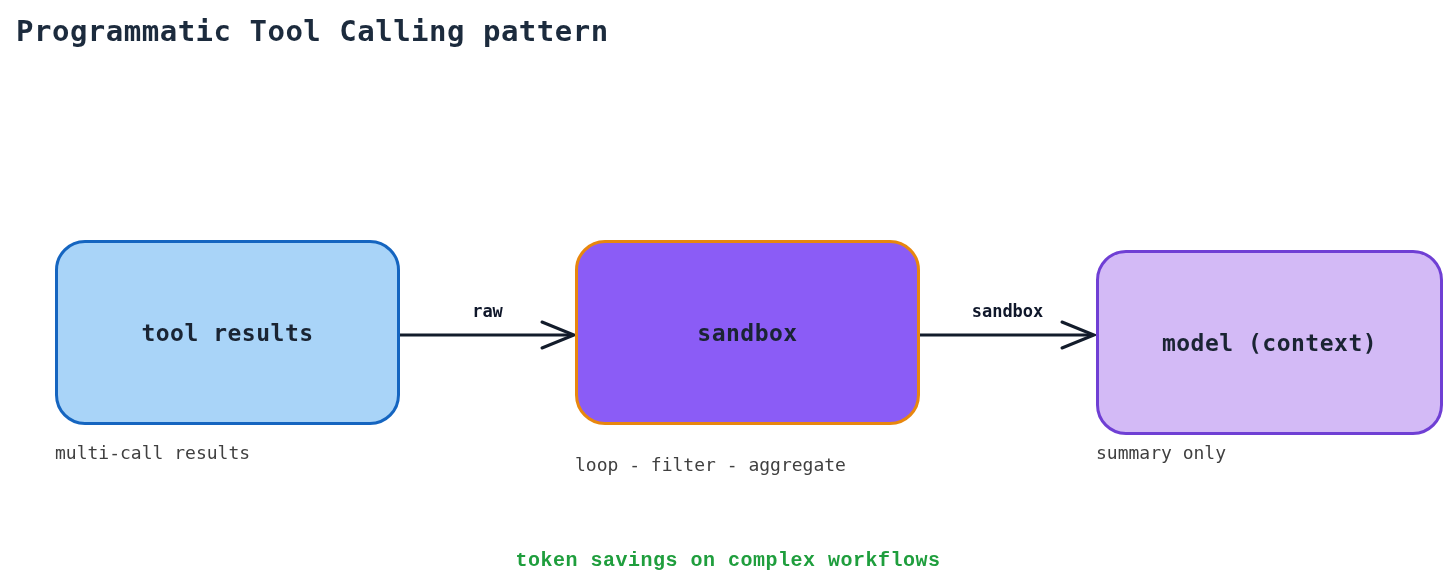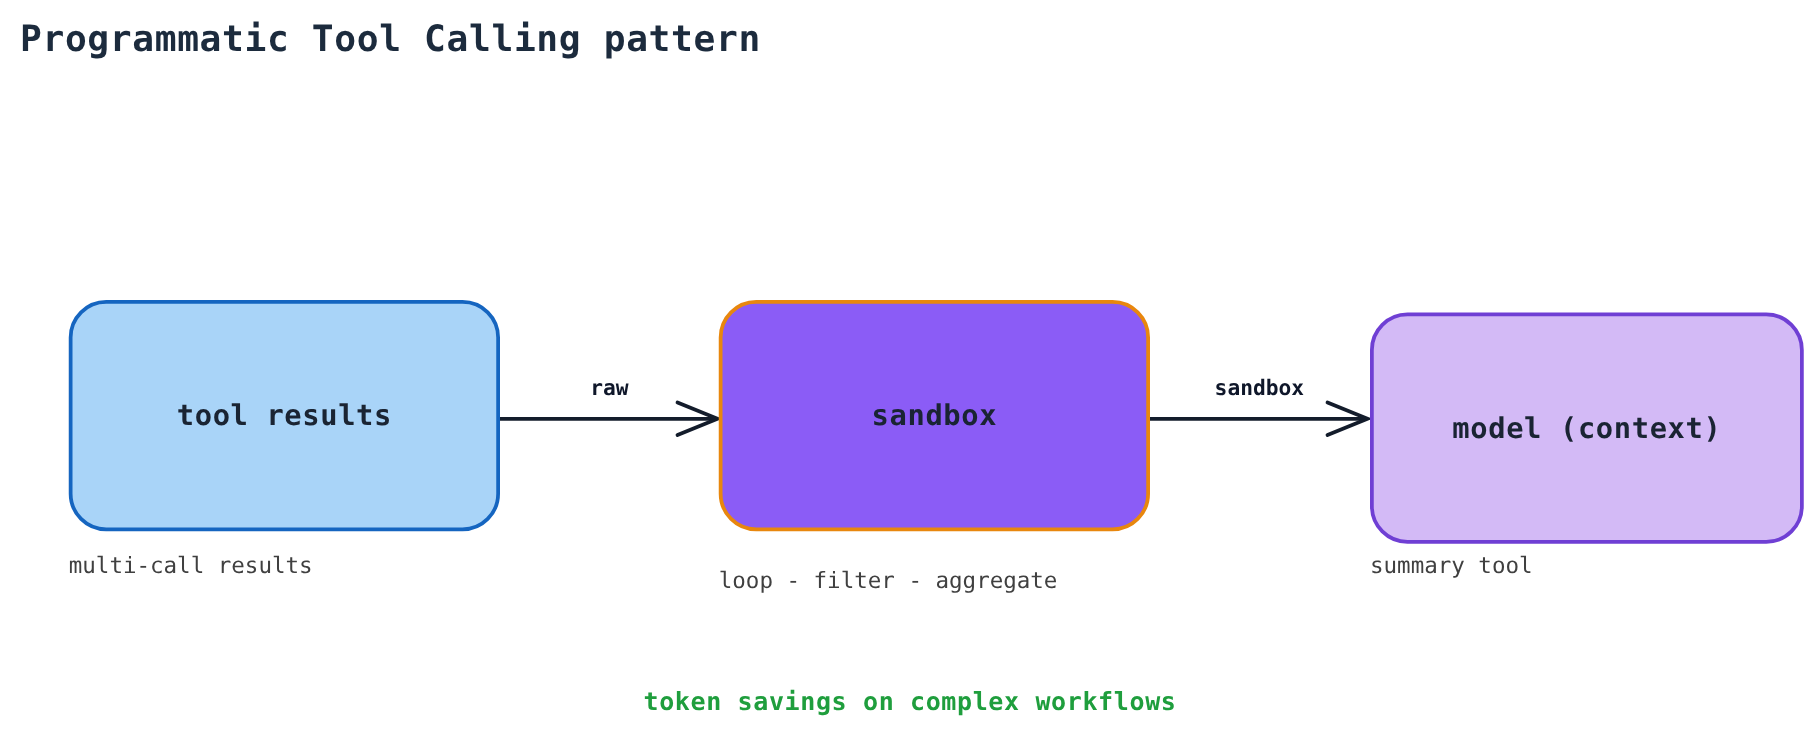--- a/index.html
+++ b/index.html
@@ -70,20 +70,21 @@
   .note {
     position: absolute;
     left: 0;
     top: 549px;
     width: 1456px;
     text-align: center;
     font-size: 20px;
     font-weight: 600;
     letter-spacing: 0.5px;
     white-space: nowrap;
+    font-family: Liberation Mono, monospace;
   }
 </style>
 </head>
 <body>
 
 <div class="page">
 
   <div class="page-title">Programmatic Tool Calling pattern</div>
 
   <div class="node" style="left: 55px; background-color: rgb(169, 212, 248); border-color: rgb(21, 101, 192);">
@@ -104,17 +105,17 @@
 
   <span class="edge-label" style="left:920px;">sandbox</span>
   <svg class="edge-svg" style="left: 920px; color: rgb(19, 28, 43);" viewBox="0 0 175 30">
     <line x1="0" y1="15" x2="172" y2="15" stroke="currentColor" stroke-width="3"></line>
     <polyline points="142,2 174,15 142,28" fill="none" stroke="currentColor" stroke-width="3" stroke-linecap="round"></polyline>
   </svg>
 
   <div class="node" style="left: 1096px; width: 347px; background-color: rgb(211, 186, 246); border-color: rgb(111, 63, 212); margin-top: 10px;">
     <span class="node-label">model (context)</span>
   </div>
-  <div class="node-caption" style="left:1096px; width:347px;">summary tool</div>
+  <div class="node-caption" style="left:1096px; width:347px;">summary only</div>
 
   <div class="note" style="color: rgb(31, 158, 61);">token savings on complex workflows</div>
 
 </div>
 
 </body></html>

